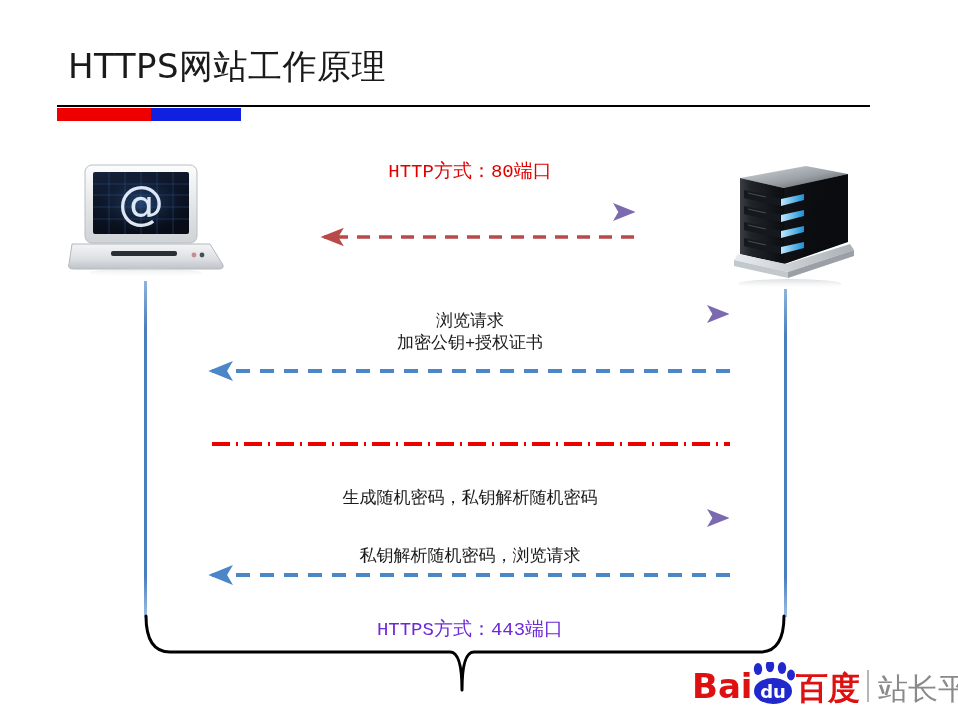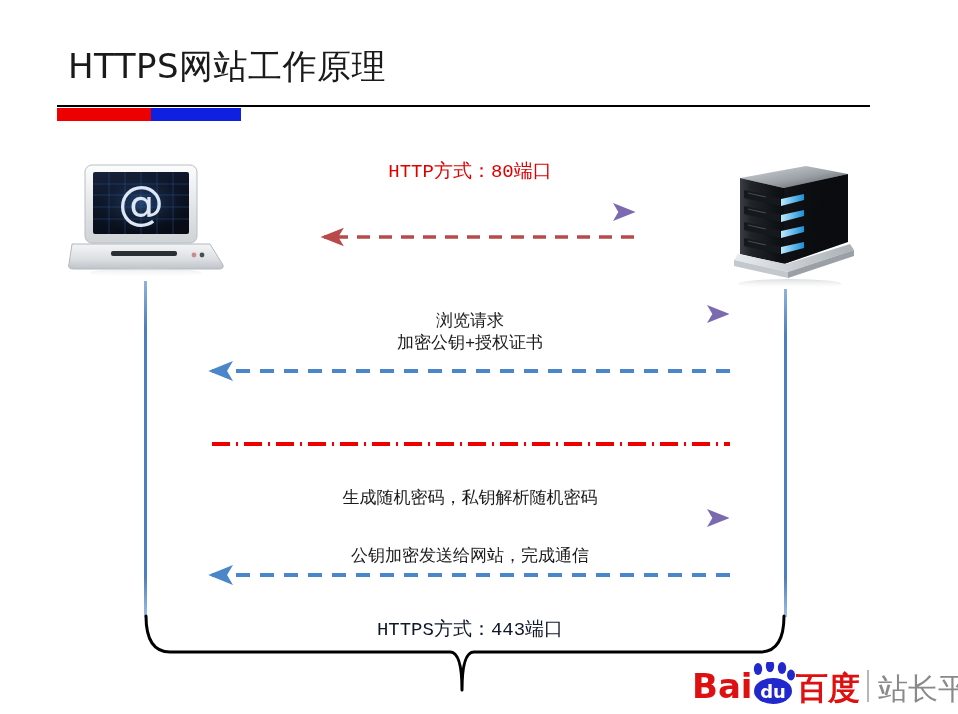--- a/index.html
+++ b/index.html
@@ -288,23 +288,23 @@
 
   <div class="lbl red" style="left: 280px; top: 158px; width: 380px; color: rgb(224, 0, 0);">HTTP方式：80端口</div>
 
   <div class="lbl" style="left:280px; top:284px; width:380px;margin-top:25px;">浏览请求</div>
 
   <div class="lbl" style="left:280px; top:331px; width:380px;">加密公钥+授权证书</div>
 
 
   <div class="lbl" style="left:230px; top:486px; width:480px;">生成随机密码，私钥解析随机密码</div>
 
-  <div class="lbl" style="left:250px; top:544px; width:440px;">公钥加密发送给网站，完成通信</div>
-
-  <div class="lbl red" style="left: 280px; top: 616px; width: 380px; color: #0f172a;">HTTPS方式：443端口</div>
+  <div class="lbl" style="left:250px; top:544px; width:440px;">私钥解析随机密码，浏览请求</div>
+
+  <div class="lbl red" style="left: 280px; top: 616px; width: 380px; color: #6d28d9;">HTTPS方式：443端口</div>
 
   <div class="baidu">
     <svg width="282" height="46" viewBox="0 0 282 46">
 
       <text x="0" y="36" font-family="DejaVu Sans, sans-serif" font-size="34" font-weight="bold" fill="#dd1111">Bai</text>
 
       <g fill="#2229cc">
         <ellipse cx="66" cy="7" rx="4.2" ry="6"></ellipse>
         <ellipse cx="78" cy="4" rx="4.2" ry="6.2"></ellipse>
         <ellipse cx="90" cy="6" rx="4.2" ry="6"></ellipse>

